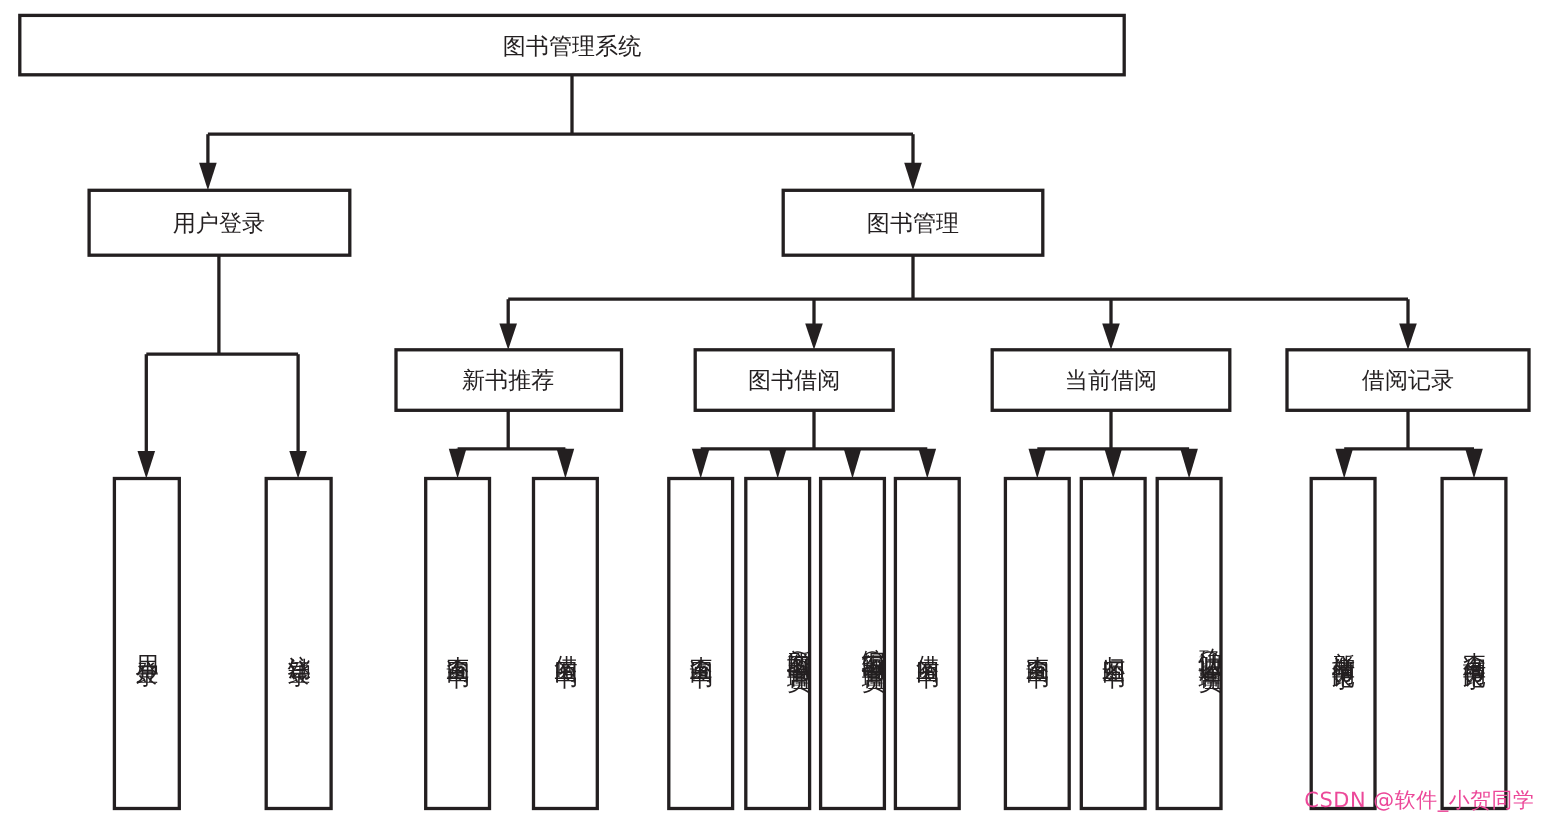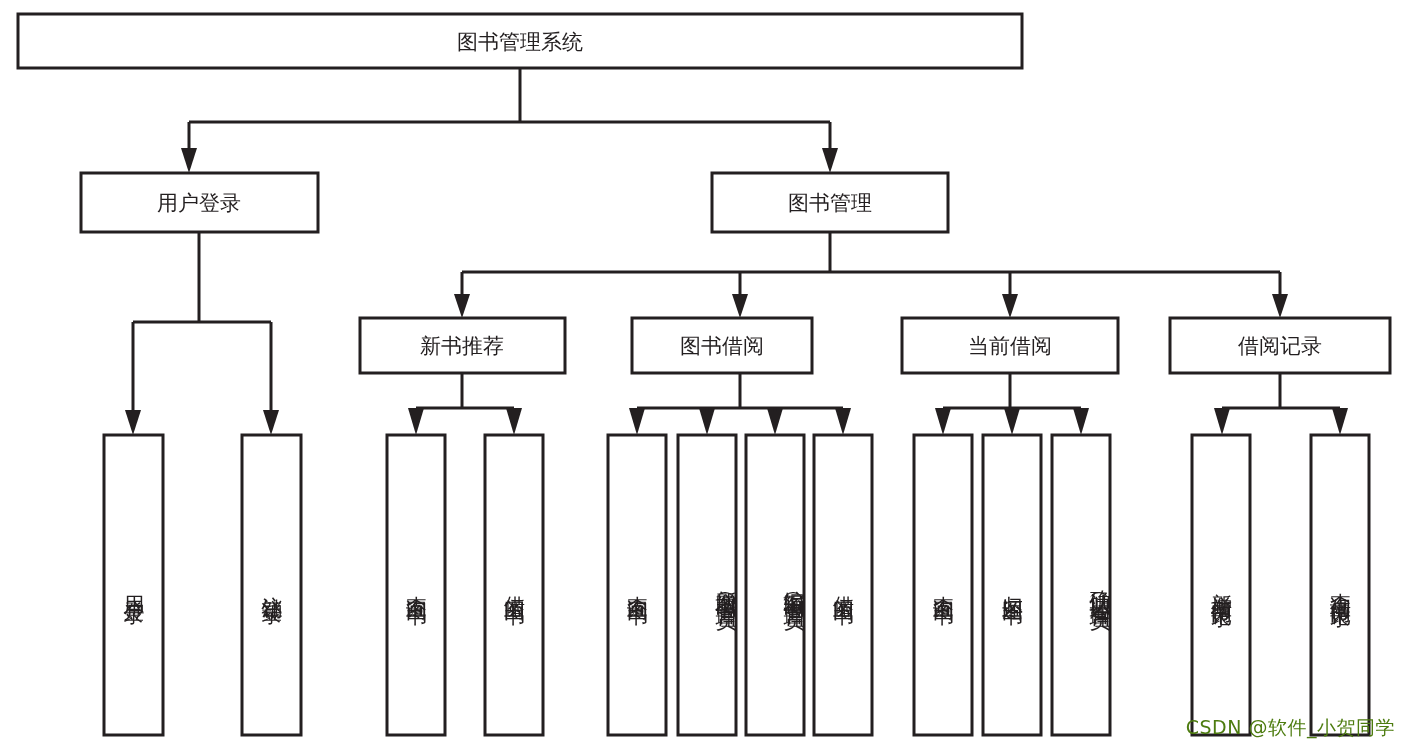--- a/index.html
+++ b/index.html
@@ -58,21 +58,21 @@
     line-height: 1;
     white-space: nowrap;
     pointer-events: none;
   }
   .watermark {
     position: absolute;
     right: 8px;
     bottom: 6px;
     font-family: "DejaVu Sans", "Liberation Sans", sans-serif;
     font-size: 19px;
-    color: #4d7c0f;
+    color: #ec4899;
     white-space: nowrap;
     letter-spacing: 0.5px;
   }
 </style>
 </head>
 <body>
 
 <div id="diagram-root">
 
   <svg id="flow" viewBox="0 0 1405 747" xmlns="http://www.w3.org/2000/svg">

